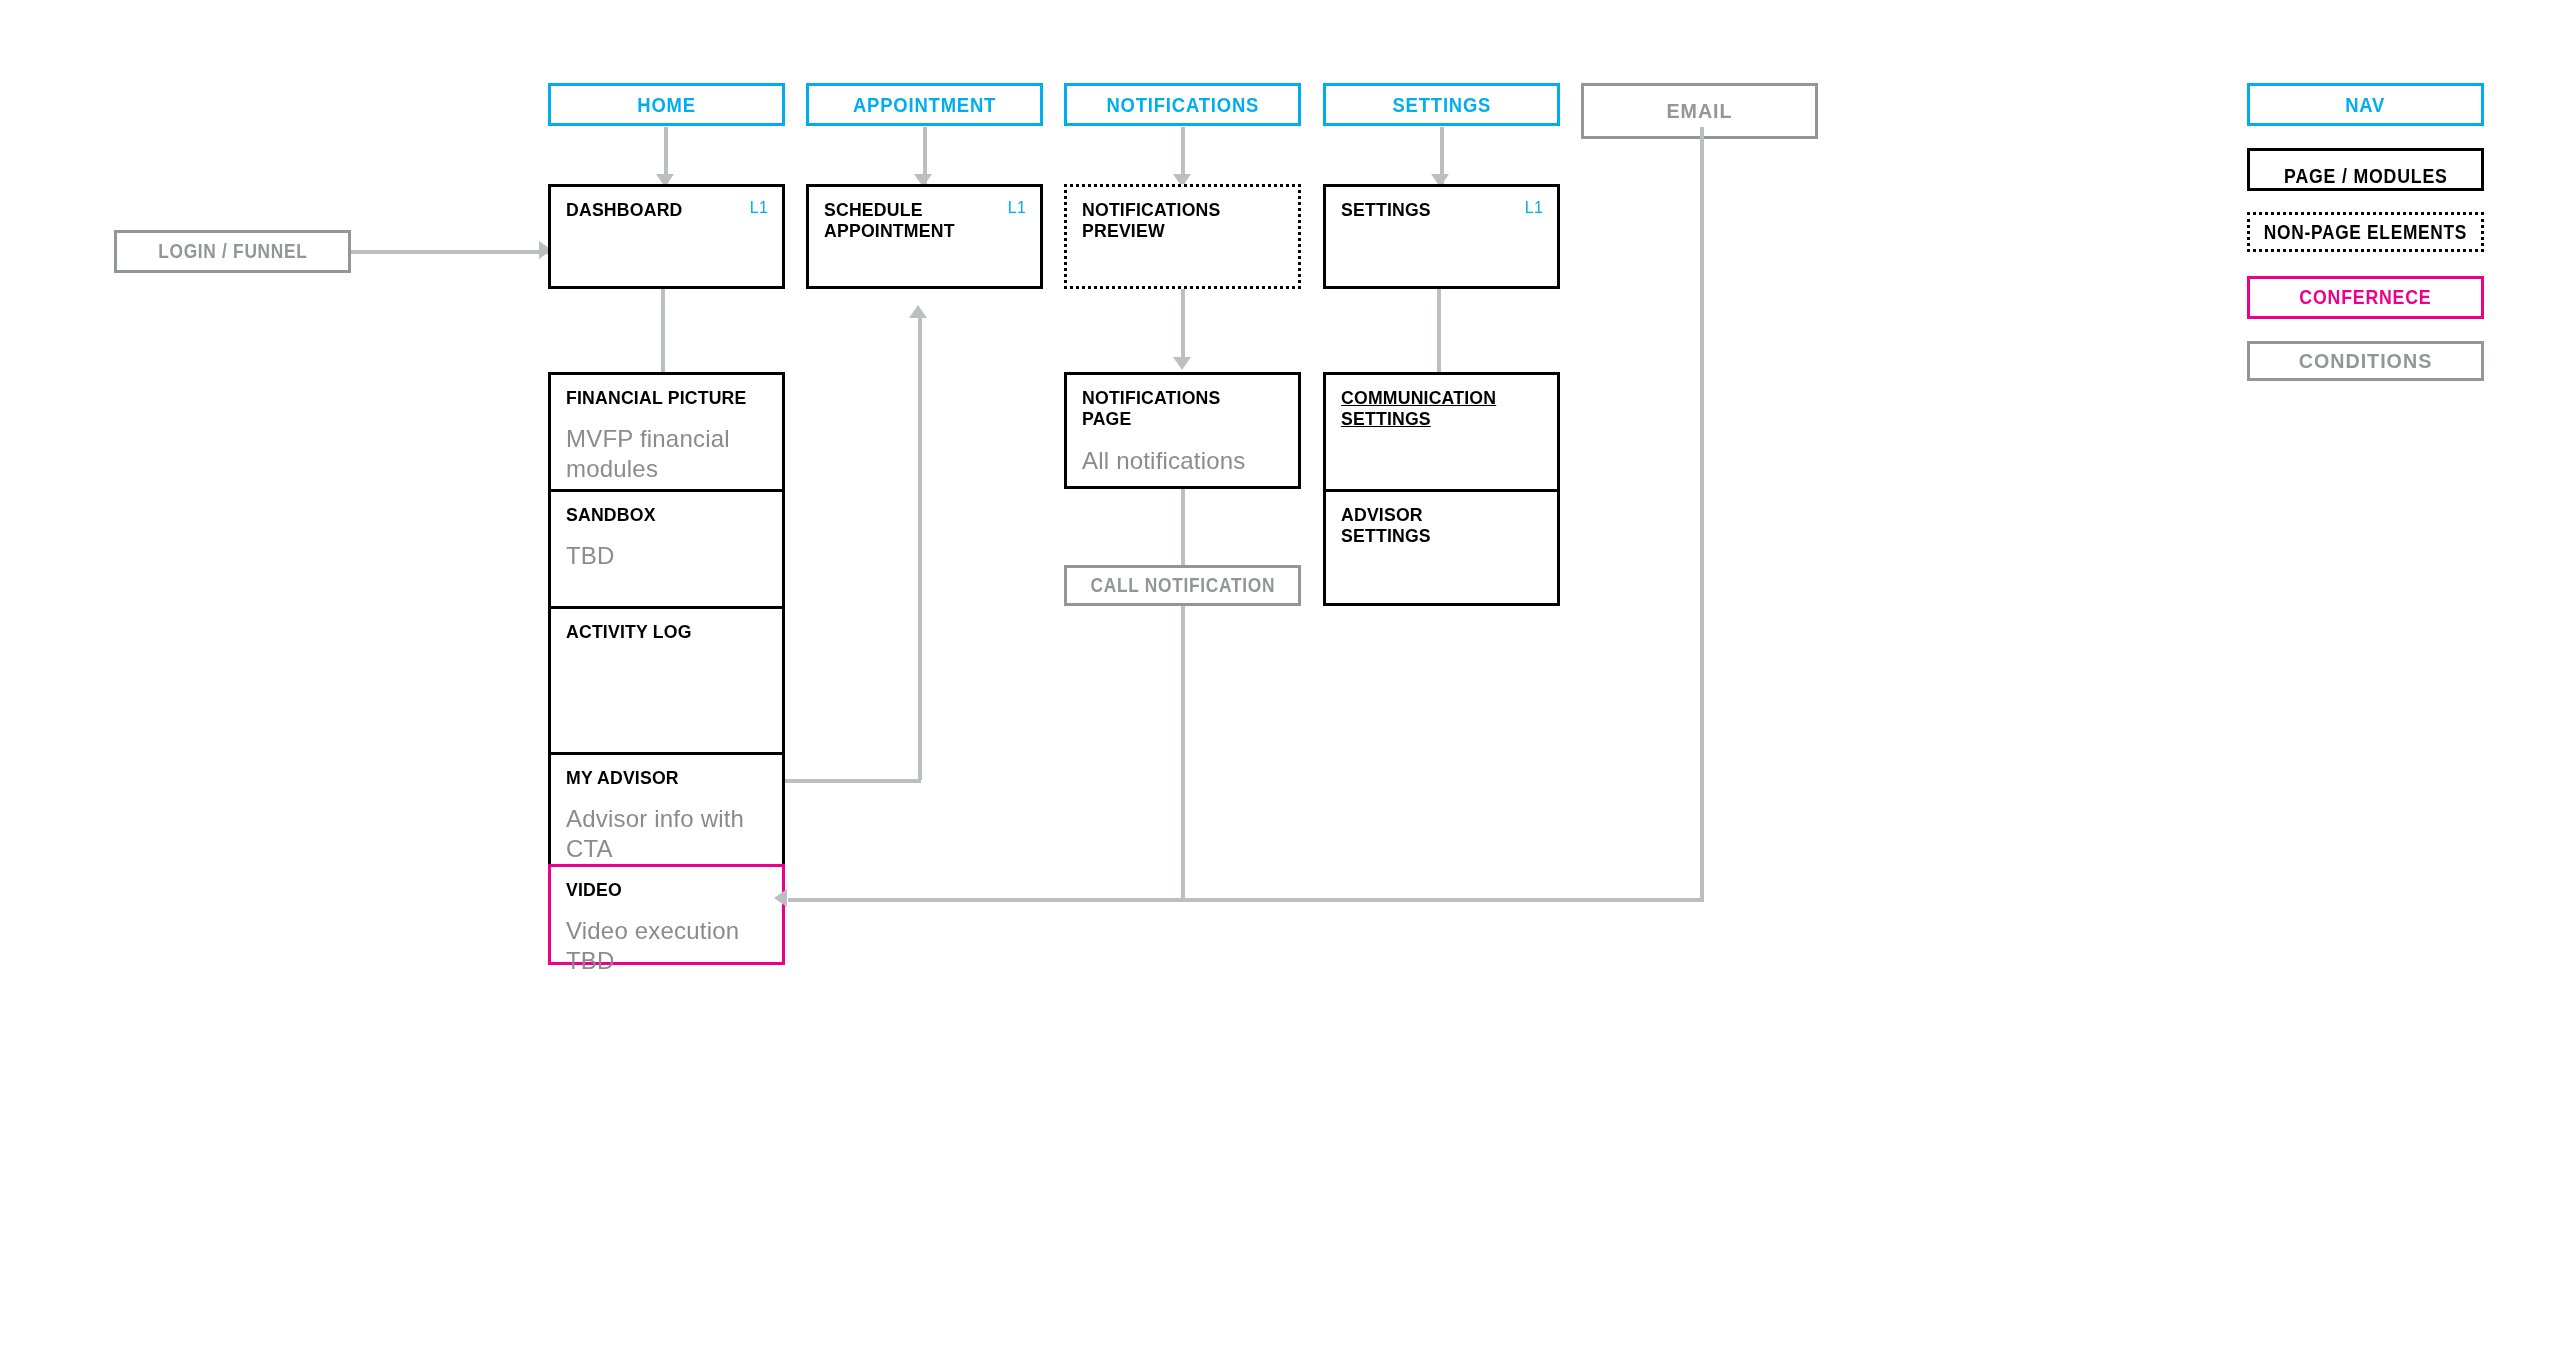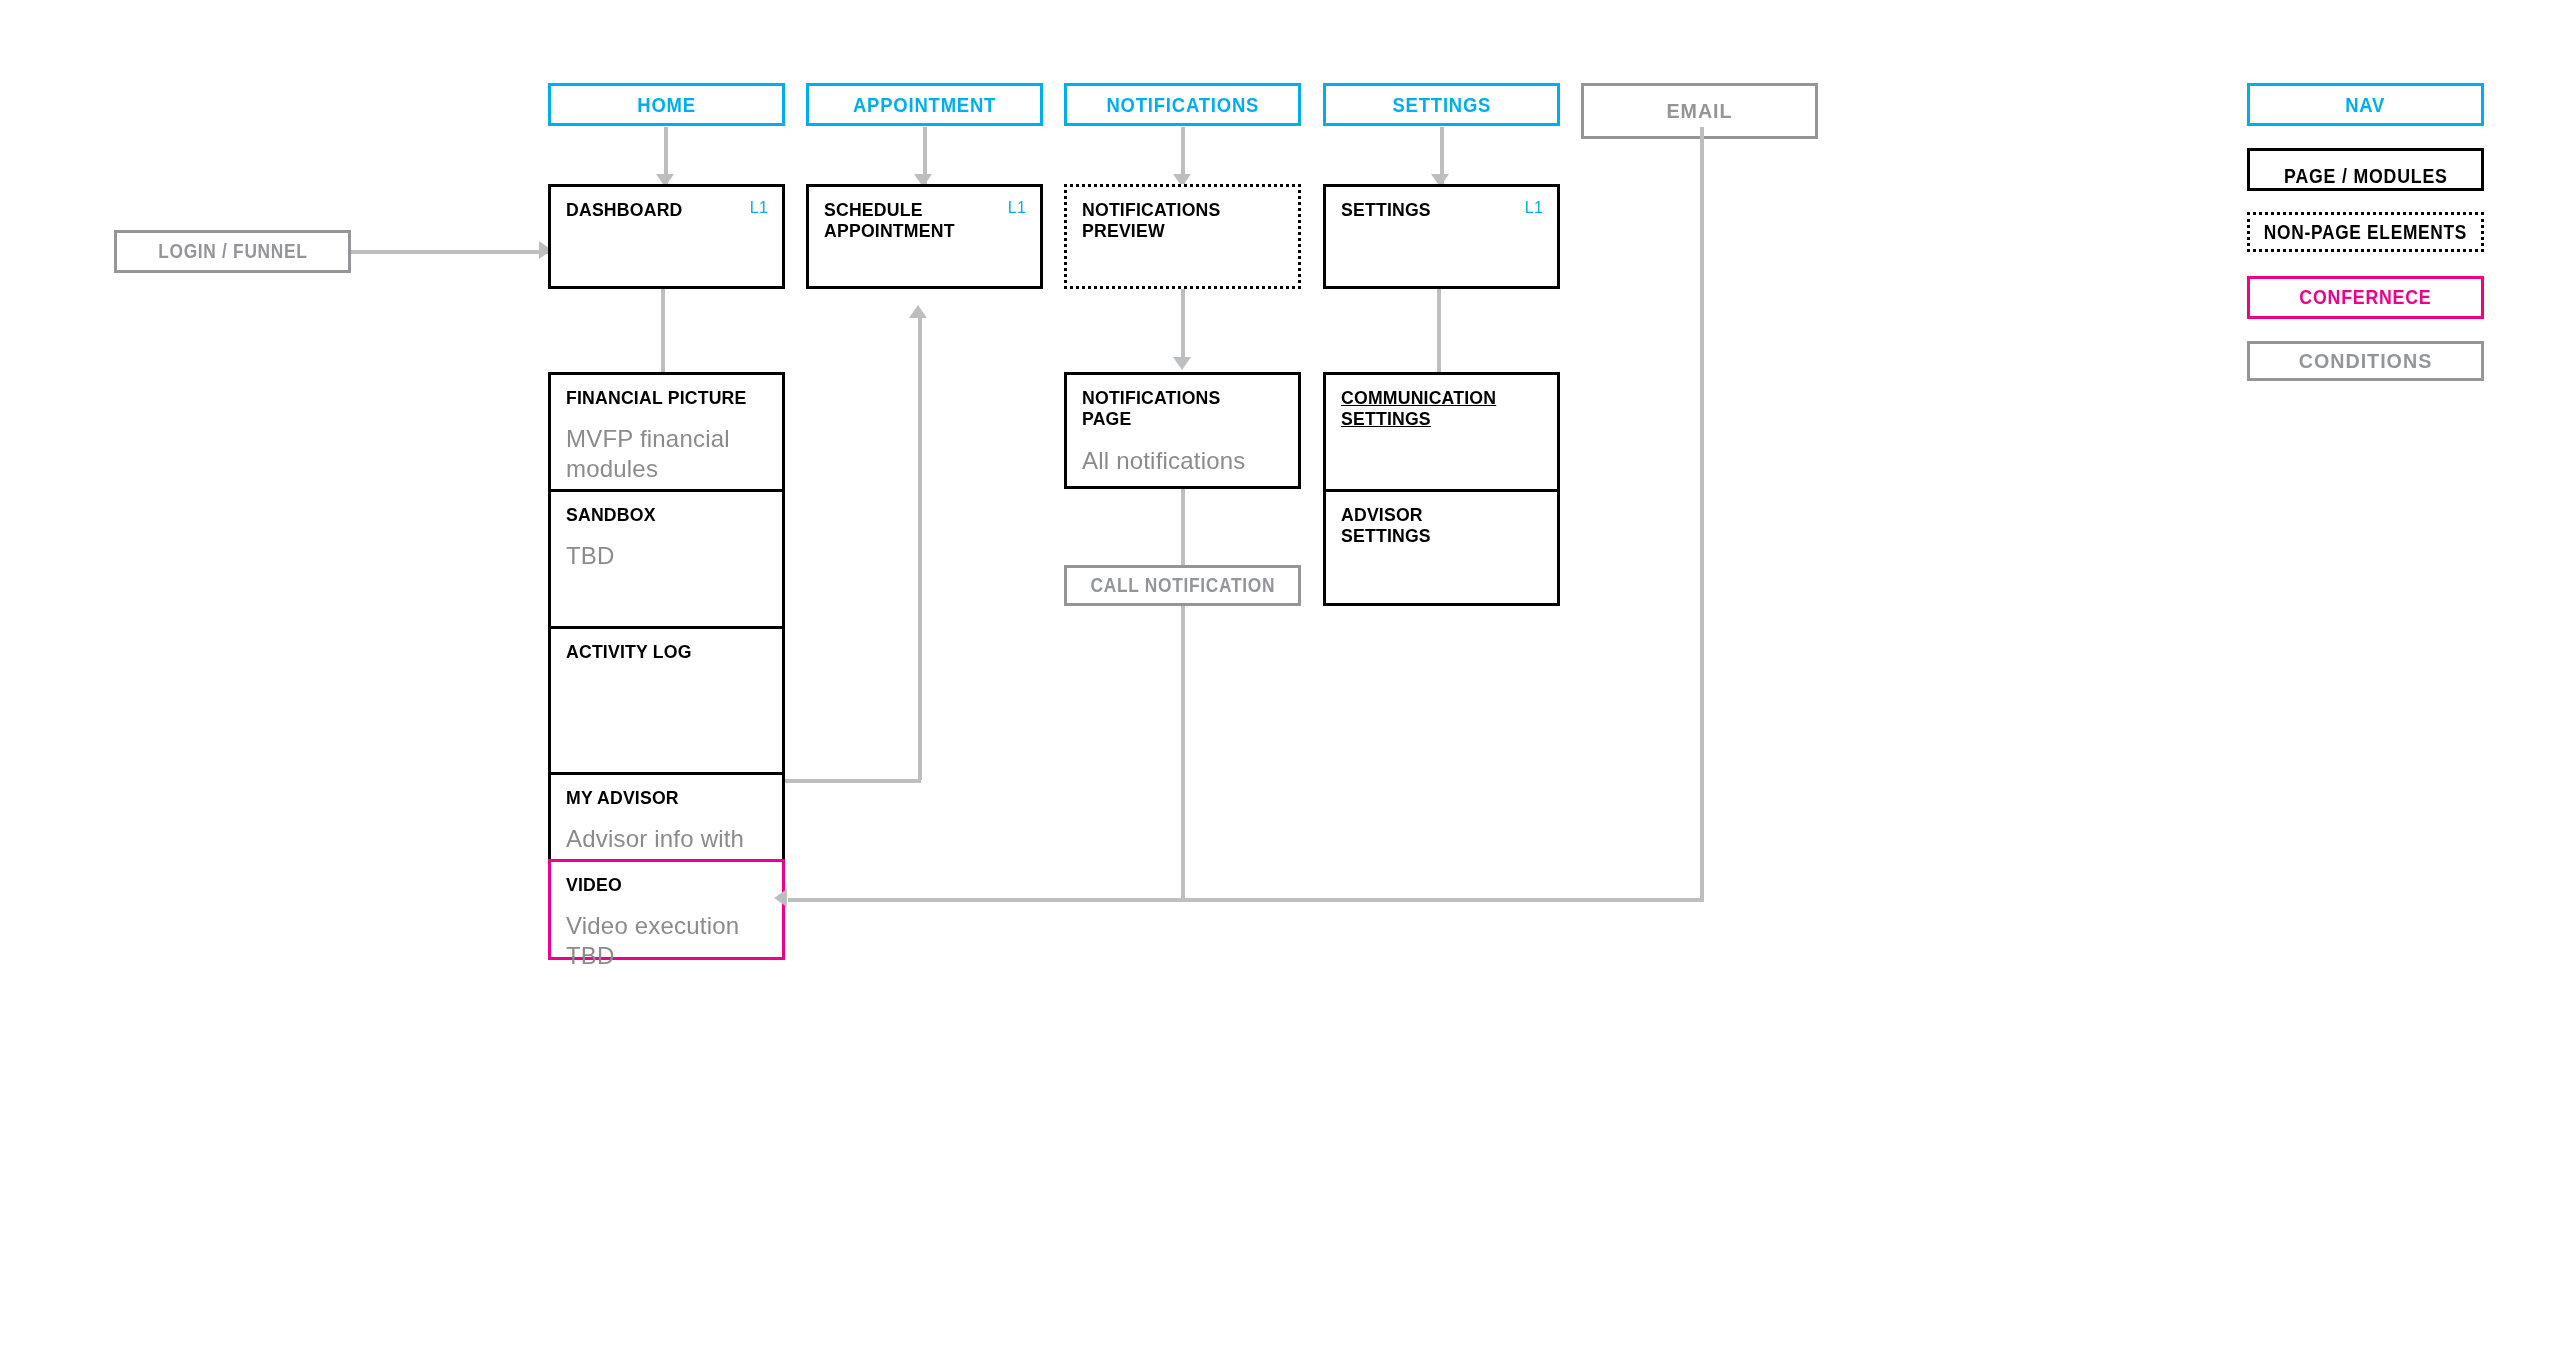--- a/index.html
+++ b/index.html
@@ -200,29 +200,29 @@
 
   <div class="conn conn-v" style="left:1181px;top:289px;height:76px;"></div>
   <div class="arrow arrow-down" style="left:1173px;top:357px;"></div>
 
   <div class="module-stack" style="left:548px;top:372px;width:237px;">
     <div class="mod" style="height:117px;">
       <div class="card-title">FINANCIAL PICTURE</div>
       <div class="card-desc">MVFP financial
 modules</div>
     </div>
-    <div class="mod" style="height:137px;">
+    <div class="mod" style="height:117px;">
       <div class="card-title">SANDBOX</div>
       <div class="card-desc">TBD</div>
     </div>
     <div class="mod" style="height:146px;">
       <div class="card-title">ACTIVITY LOG</div>
       <div class="card-desc"></div>
     </div>
-    <div class="mod" style="height:87px;">
+    <div class="mod" style="height:112px;">
       <div class="card-title">MY ADVISOR</div>
       <div class="card-desc">Advisor info with CTA
 to schedule call</div>
     </div>
     <div class="mod magenta" style="height:101px;">
       <div class="card-title">VIDEO</div>
       <div class="card-desc">Video execution TBD</div>
     </div>
   </div>
 

